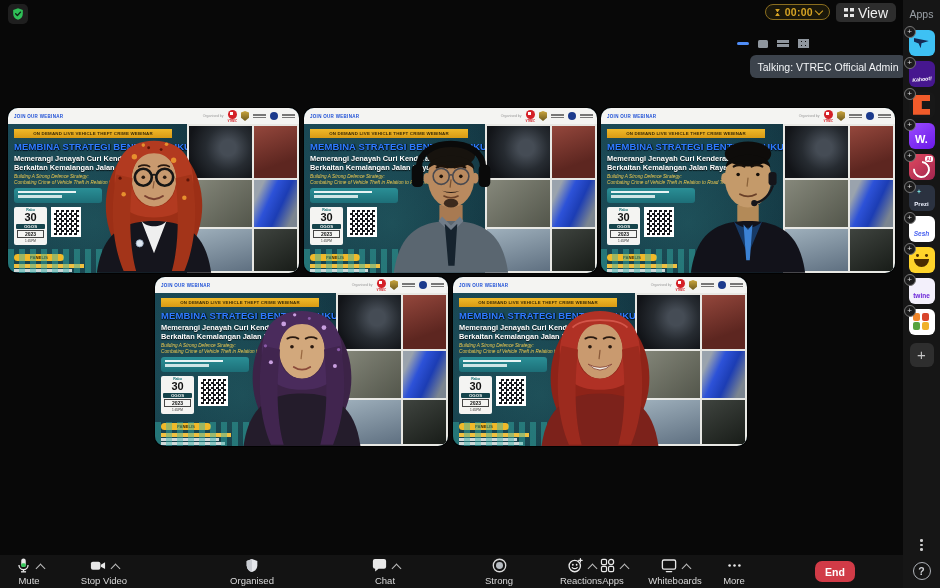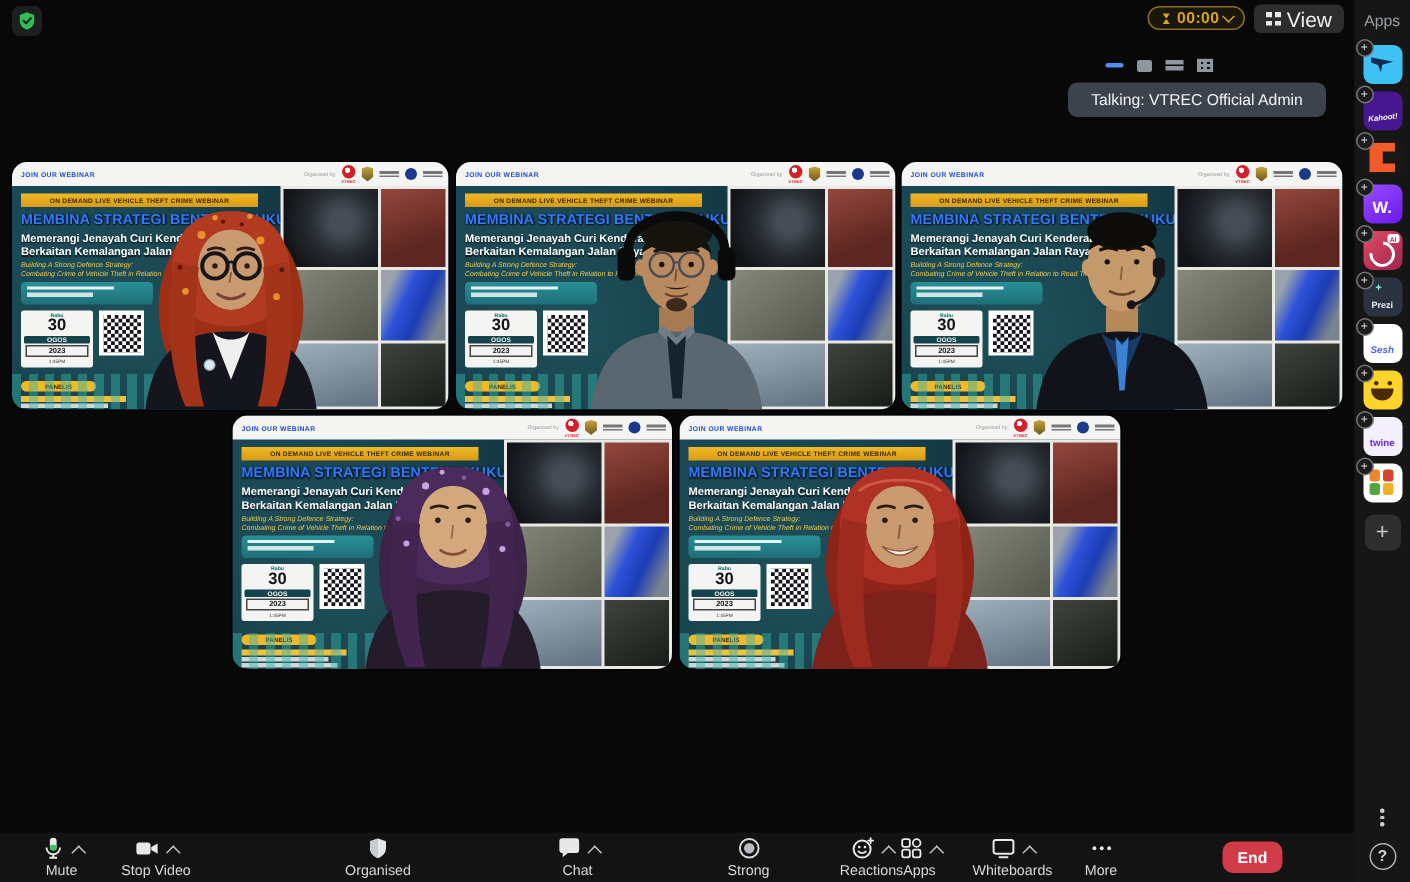--- a/index.html
+++ b/index.html
@@ -32,21 +32,21 @@
   .vm-min{width:12px;height:3px;border-radius:2px;background:#4f8df7;}
   .vm-speaker{width:10px;height:8px;border-radius:1.5px;background:#8f969e;}
   .vm-stack{width:12px;height:8px;background:
       linear-gradient(#8f969e,#8f969e) 0 0/12px 3.2px no-repeat,
       linear-gradient(#8f969e,#8f969e) 0 4.8px/12px 3.2px no-repeat;}
   .vm-gallery{width:11px;height:9px;background:
       repeating-linear-gradient(90deg,#8f969e 0 2.6px,transparent 2.6px 4.2px),
       repeating-linear-gradient(0deg,#8f969e 0 2.2px,transparent 2.2px 3.4px);
       -webkit-mask:linear-gradient(#000,#000);}
 
-  .talking{position:absolute;left:712px;top:55px;width:172px;height:23px;border-radius:6px;background:#3c434c;
+  .talking{position:absolute;left:750px;top:55px;width:156px;height:23px;border-radius:6px;background:#3c434c;
            display:flex;align-items:center;justify-content:center;}
   .talking span{color:#f2f4f6;font-size:10.5px;}
 
   
   .sidebar{position:absolute;right:0;top:0;width:37px;height:588px;background:#161616;}
   .sidebar-title{color:#9aa0a6;font-size:10.5px;text-align:center;margin-top:8px;}
   .apps-col{margin-top:10px;display:flex;flex-direction:column;align-items:center;gap:5px;}
   .app{width:26px;height:26px;border-radius:6px;position:relative;}
   .app-badge{position:absolute;top:-4px;left:-5px;width:10px;height:10px;border-radius:50%;background:#1c1c1c;
              border:1px solid #777;z-index:2;}
@@ -125,21 +125,21 @@
   .p-title{position:absolute;left:6px;top:33px;font-size:9.5px;font-weight:800;color:#2f7bff;letter-spacing:.1px;
       text-shadow:0 1px 1px #02101f,1px 0 1px #02101f;white-space:nowrap;}
   .p-sub{position:absolute;left:6px;top:46px;font-size:7.4px;font-weight:700;color:#fff;line-height:9px;
       text-shadow:0 1px 1px rgba(0,0,0,.85);}
   .p-tag{position:absolute;left:6px;top:66px;font-size:4.7px;font-style:italic;color:#ecc84f;line-height:6px;}
   .p-cta{position:absolute;left:6px;top:80px;width:88px;height:15px;background:linear-gradient(#2a8f96,#1d6f78);
       border-radius:3px;padding:2.5px 4px;box-sizing:border-box;}
   .p-cta::before{content:"";display:block;width:72%;height:2.5px;background:#e8f4f4;margin-bottom:2px;}
   .p-cta::after{content:"";display:block;width:55%;height:2.5px;background:#cfe6e6;}
   .p-daterow{position:absolute;left:6px;top:99px;display:flex;gap:4px;align-items:flex-start;}
-  .p-date{width:48px;background:#f4f4f2;border-radius:2px;text-align:center;padding:1px 0 2px;}
+  .p-date{width:33px;background:#f4f4f2;border-radius:2px;text-align:center;padding:1px 0 2px;}
   .p-date-wd{font-size:3.5px;color:#0d6b70;font-weight:bold;}
   .p-date-day{font-size:11px;font-weight:800;color:#111;line-height:11px;}
   .p-date-mo{font-size:4.4px;font-weight:bold;color:#f4f4f2;background:#15444c;margin:1px 2px 0;border-radius:1px;}
   .p-date-yr{font-size:5px;font-weight:bold;color:#111;border:.5px solid #444;margin:1px 3px 0;}
   .p-date-tm{font-size:3.2px;color:#333;margin-top:1px;}
   .p-qr{width:30px;height:30px;background:#fff;padding:2.5px;box-sizing:border-box;}
   .p-qr::before{content:"";display:block;width:100%;height:100%;
       background:repeating-conic-gradient(#14161a 0% 25%,#fff 0% 50%) 0 0/5px 5px;}
   .p-panelis{position:absolute;left:6px;top:146px;width:50px;height:7px;background:#f0b929;border-radius:3.5px;
       color:#3a2a05;font-size:4.2px;font-weight:bold;display:flex;align-items:center;justify-content:center;}
@@ -170,21 +170,21 @@
 
   
   .toolbar{position:absolute;left:0;right:37px;bottom:0;height:33px;background:#131313;}
   .tb-item{position:absolute;top:2px;height:29px;display:flex;flex-direction:column;align-items:center;}
   .tb-ico{height:17px;display:flex;align-items:center;gap:2px;}
   .tb-label{color:#d9d9d9;font-size:9.5px;margin-top:1px;white-space:nowrap;}
   .tb-label.green{color:#2fce5f;}
   .chev-up{width:6px;height:6px;border-right:1.4px solid #bdbdbd;border-bottom:1.4px solid #bdbdbd;
            transform:rotate(-135deg);margin-left:3px;margin-top:5px;}
   .pcount{color:#e8e8e8;font-size:9.5px;margin-left:2px;margin-top:-4px;}
-  .tb-mute{left:12px;width:58px;}
+  .tb-mute{left:0;width:58px;}
   .tb-video{left:66px;width:76px;}
   .tb-security{left:226px;width:52px;}
   .tb-participants{left:281px;width:80px;}
   .tb-chat{left:360px;width:50px;}
   .tb-share{left:410px;width:82px;}
   .tb-record{left:476px;width:46px;}
   .tb-reactions{left:548px;width:66px;}
   .tb-apps{left:590px;width:46px;}
   .tb-whiteboards{left:638px;width:74px;}
   .tb-more{left:714px;width:40px;}

